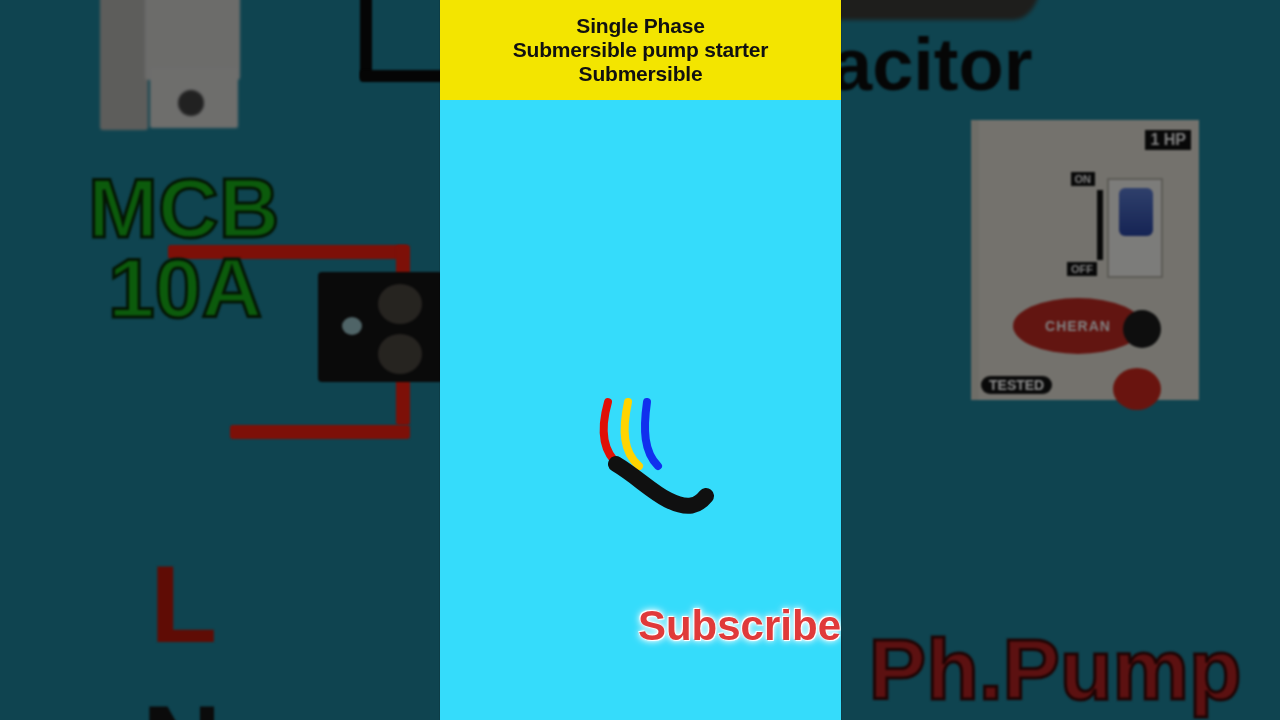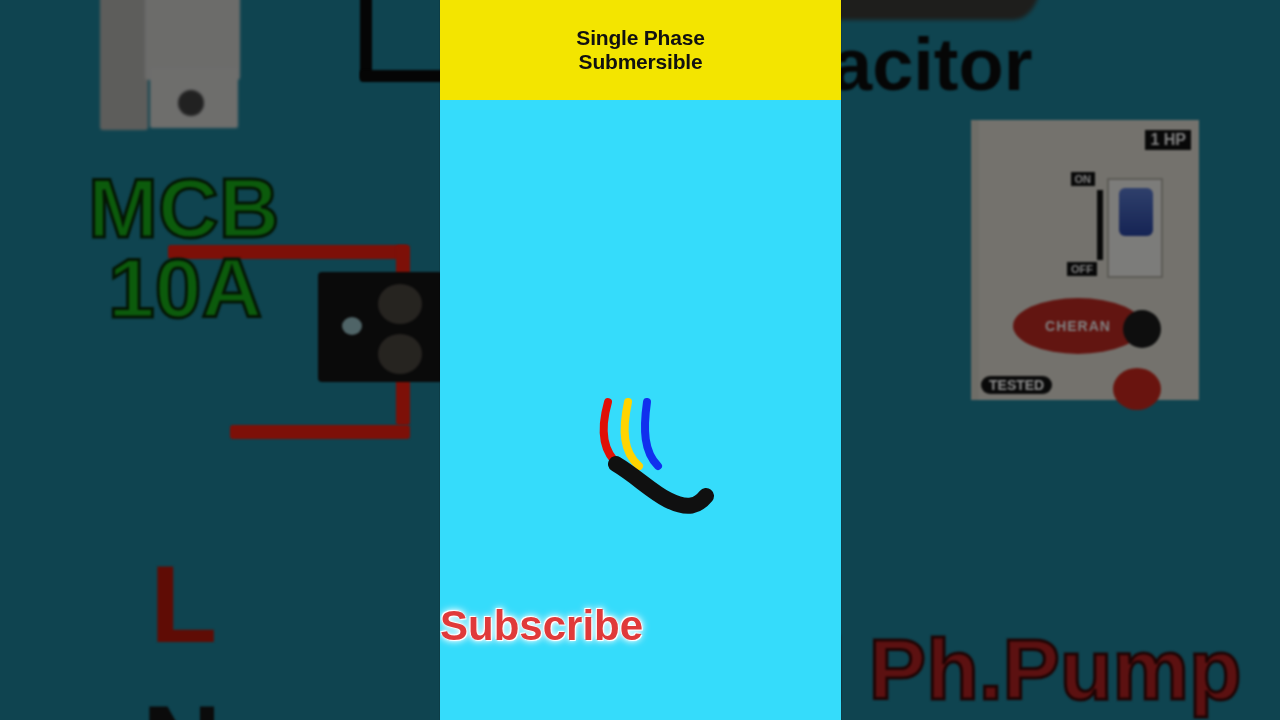--- a/index.html
+++ b/index.html
@@ -18,21 +18,21 @@
           display:flex;flex-direction:column;align-items:center;justify-content:center;}
   .banner .line{color:#111;font-weight:bold;font-size:21px;line-height:24px;letter-spacing:-.2px;
                 white-space:nowrap;}
   .banner .l2{font-size:21px;}
 
   
   .w{position:absolute;border-radius:3px;}
 
   
   .lbl{position:absolute;font-weight:bold;white-space:nowrap;}
-  .lbl-sub{left:0;top:602px;width:401px;text-align:left;font-size:42px;color:#e03a3a;
+  .lbl-sub{left:0;top:602px;width:401px;text-align:right;font-size:42px;color:#e03a3a;
            text-shadow:0 0 6px #fff,0 0 3px #fff,0 0 10px #fff, 1px 1px 0 #fff,-1px -1px 0 #fff;}
 
   
   .ghost{position:absolute;font-weight:bold;white-space:nowrap;filter:blur(1.1px);}
 </style>
 </head>
 <body>
 
 <div class="stage">
 
@@ -91,20 +91,21 @@
       </div>
       <div style="position:absolute;left:140px;top:376px;background:#111;color:#fff;font-size:14px;font-weight:bold;border-radius:10px;padding:1px 8px;filter:blur(1.3px) brightness(.55);">TESTED</div>
       <div class="ghost" style="left:-20px;top:620px;font-size:86px;color:#5c1111;-webkit-text-stroke:3px #1e0404;">l Ph.Pump</div>
     </div>
   </div>
 
   <div class="panel">
 
     <div class="banner">
       <div class="line">Single Phase</div>
+      <div class="line l2">Submersible pump starter</div>
       <div class="line">Submersible</div>
     </div>
 
     <svg style="position:absolute;left:0;top:0;width:401px;height:720px;overflow:visible;pointer-events:none;" viewBox="0 0 401 720">
 
       <path d="M168,402 C160,430 162,452 180,466" stroke="#e01006" stroke-width="8" fill="none" stroke-linecap="round"></path>
       <path d="M188,402 C182,430 183,452 199,466" stroke="#ffd400" stroke-width="8" fill="none" stroke-linecap="round"></path>
       <path d="M207,402 C203,430 204,452 218,466" stroke="#1030ee" stroke-width="8" fill="none" stroke-linecap="round"></path>
       <path d="M176,464 C196,476 212,492 228,500 C248,510 258,506 266,496" stroke="#101010" stroke-width="16" fill="none" stroke-linecap="round"></path>
     </svg>

